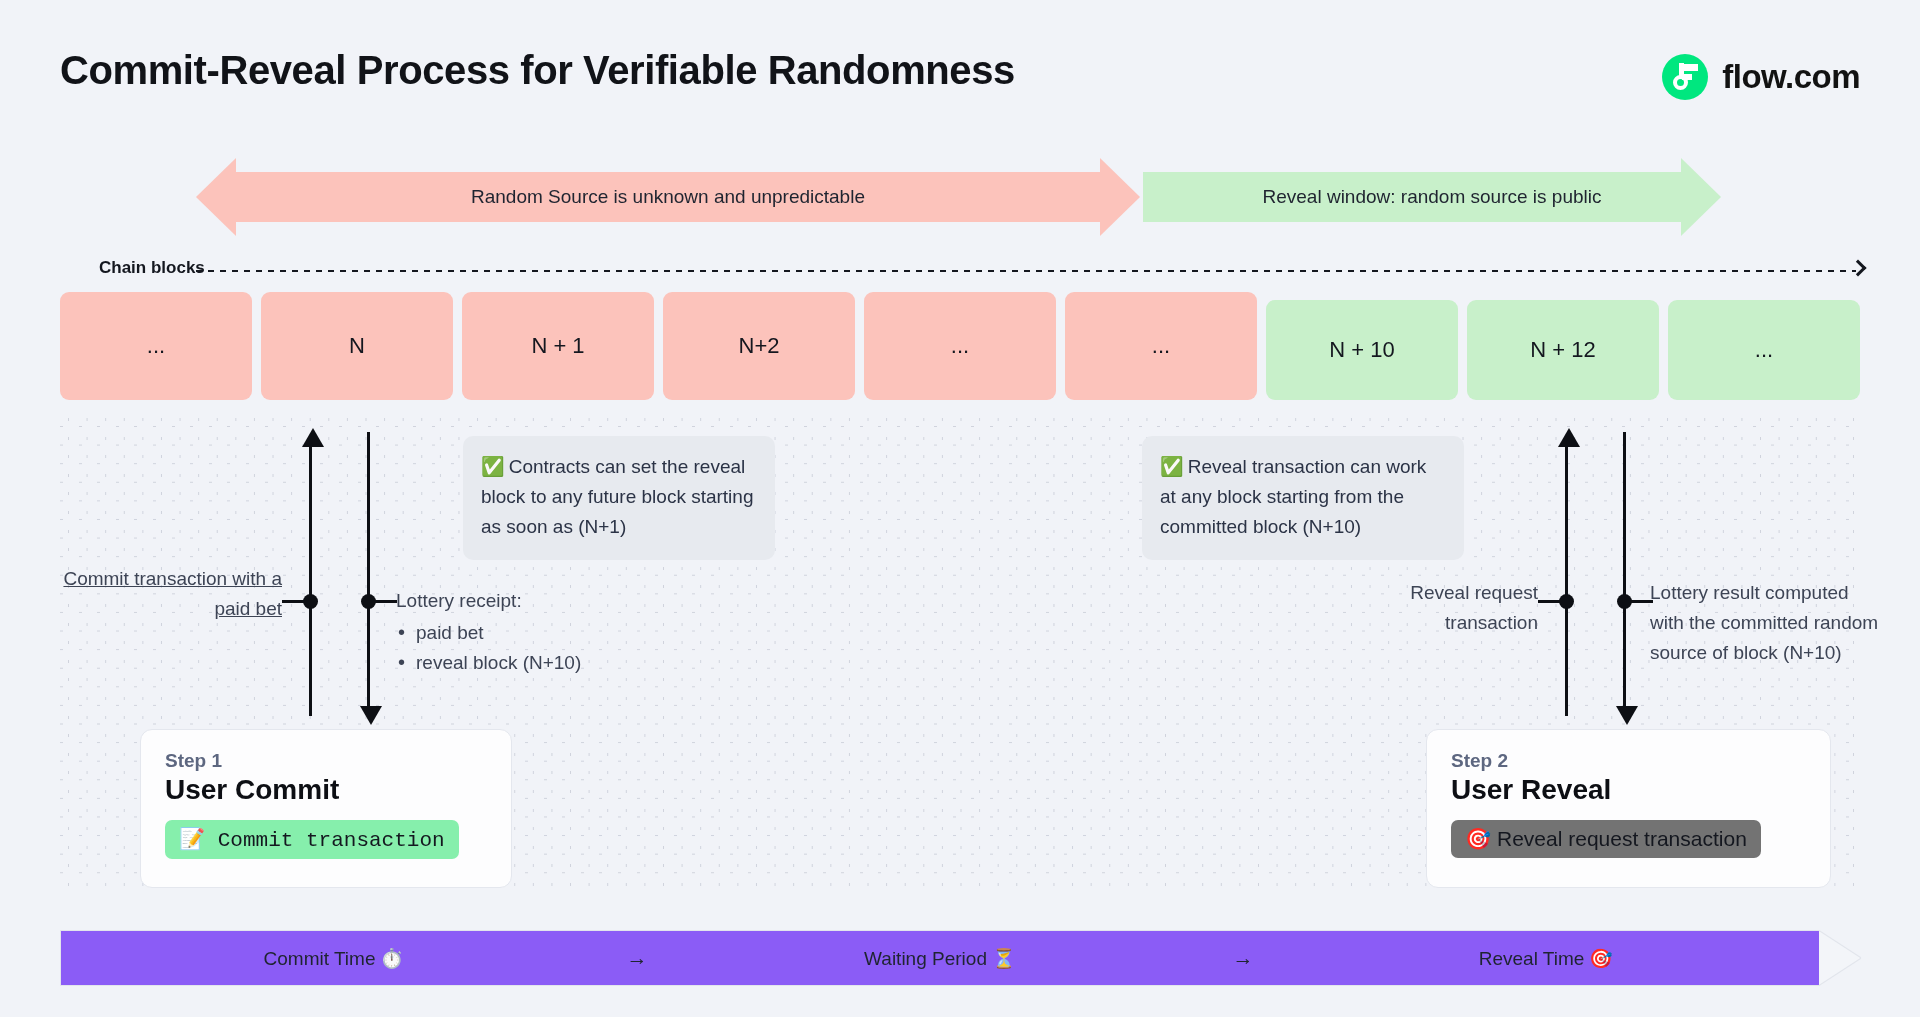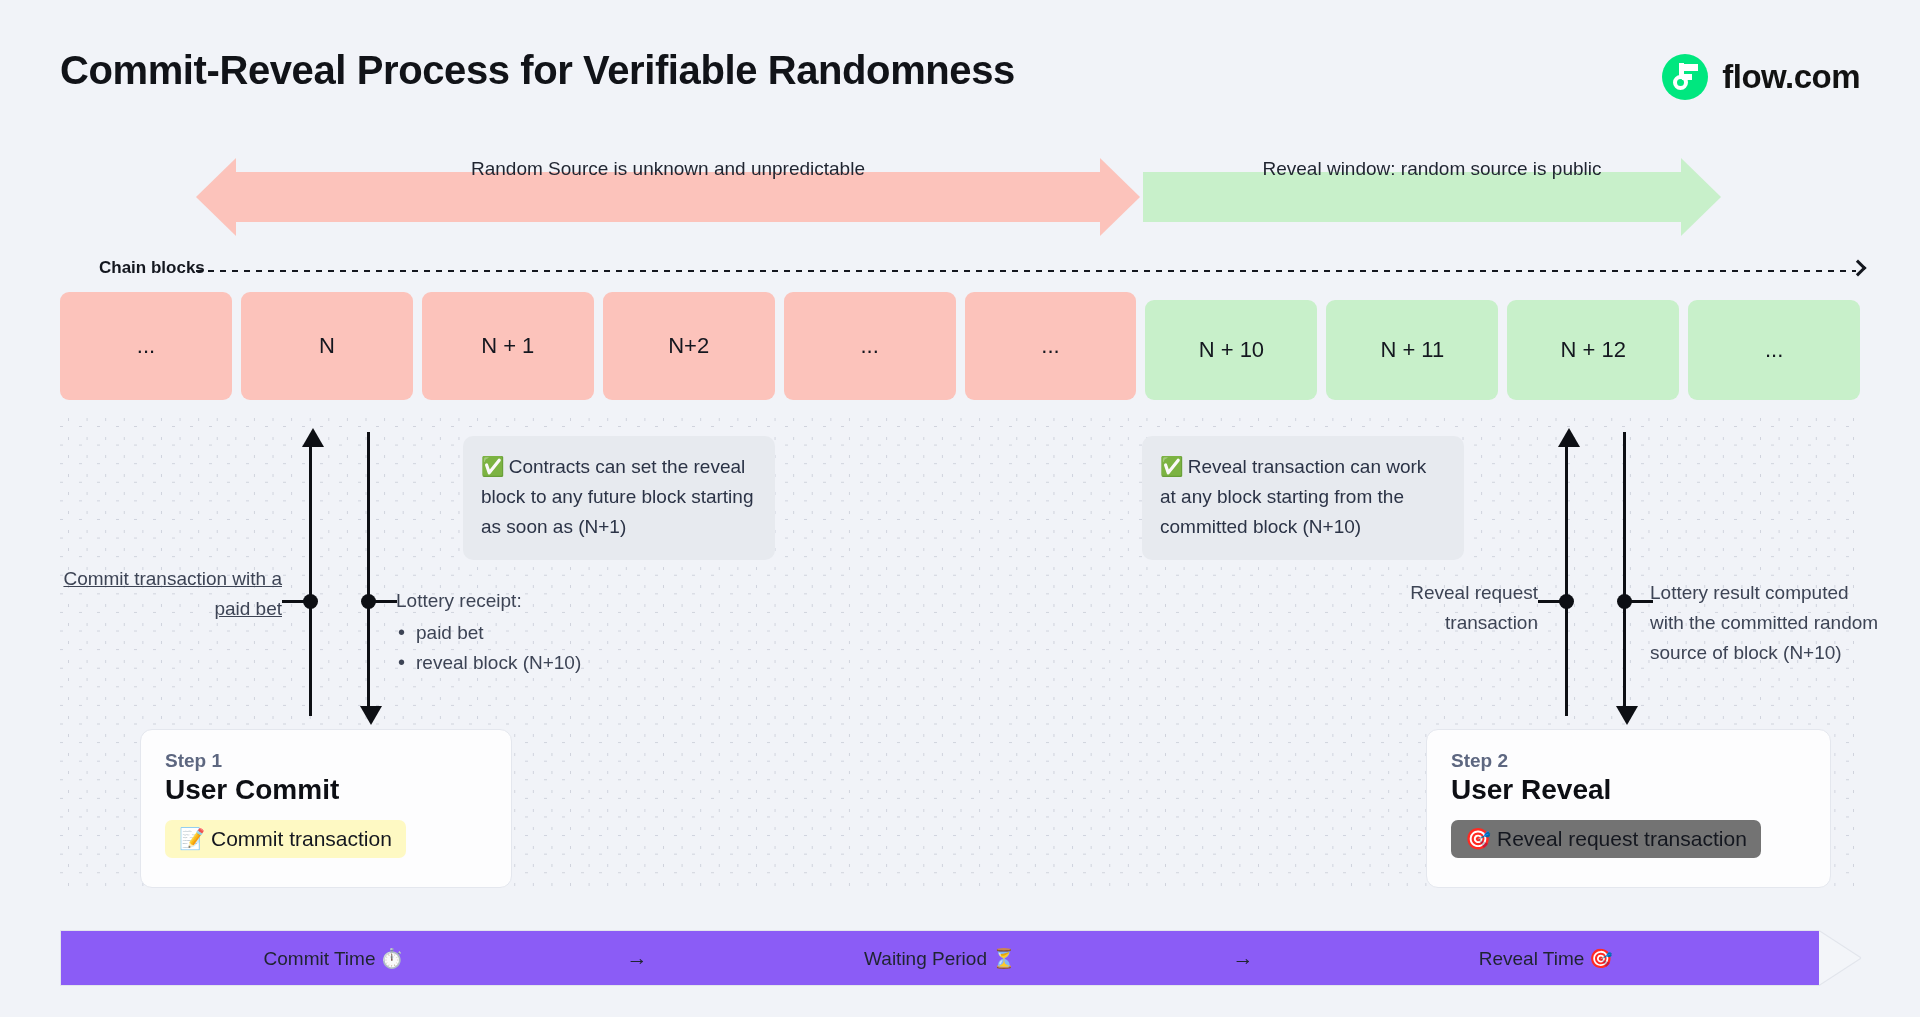--- a/index.html
+++ b/index.html
@@ -37,21 +37,21 @@
   }
   .brand-mark .stem {
     position: absolute; left: 17px; top: 9px; width: 5px; height: 16px; background: #fff;
   }
   .brand-text { font-size: 33px; font-weight: 700; color: #121212; letter-spacing: -0.5px; }
 
   
   .banner-row { position: absolute; left: 0; top: 158px; width: 1920px; height: 78px; }
   .banner {
     position: absolute; height: 78px;
-    display: flex; align-items: flex-start; justify-content: center;
+    display: flex; align-items: center; justify-content: center;
     font-size: 19px; color: #1f2430;
   }
   .banner span { position: relative; z-index: 2; }
   .banner .body { position: absolute; top: 14px; height: 50px; z-index: 1; }
   .banner .head { position: absolute; top: 0; width: 0; height: 0; z-index: 1; }
 
   .banner-left { left: 196px; width: 944px; }
   .banner-left .body { left: 38px; right: 38px; background: #fcc3bb; }
   .banner-left .head-l {
     left: 0; border-top: 39px solid transparent; border-bottom: 39px solid transparent;
@@ -152,21 +152,21 @@
   .step-card {
     position: absolute; background: #fdfdfe; border: 1px solid #e4e7ee;
     border-radius: 12px; padding: 20px 24px 26px 24px;
   }
   .step-kicker { font-size: 19px; font-weight: 700; color: #5d6780; margin-bottom: 2px; }
   .step-title { font-size: 28px; font-weight: 700; color: #0d0f14; margin-bottom: 14px; }
   .step-pill {
     display: inline-block; border-radius: 7px; padding: 7px 14px;
     font-size: 21px; color: #14171f; white-space: nowrap;
   }
-  .pill-pink { background: #fef9c3; }
+  .pill-pink { background: #86efac; font-family: Liberation Mono, monospace; }
   .pill-green { background: #737373; }
 
   
   .timeline {
     position: absolute; left: 60px; top: 930px; width: 1760px; height: 56px;
     border: 1px solid #e2e5ec; background: #8b5cf6;
     display: flex; align-items: center;
   }
   .timeline-cell {
     flex: 1 1 0; text-align: center; font-size: 19px; color: #1f2430; white-space: nowrap;
@@ -224,21 +224,20 @@
   <div class="chain-rail-head"></div>
 
   <div class="blocks" id="blocks">
       <div class="block pink">...</div>
       <div class="block pink">N</div>
       <div class="block pink">N + 1</div>
       <div class="block pink">N+2</div>
       <div class="block pink">...</div>
       <div class="block pink">...</div>
       <div class="block green">N + 10</div>
-      <div class="block green">N + 11</div>
       <div class="block green">N + 12</div>
       <div class="block green">...</div>
     </div>
 
   <div class="grid-panel"></div>
 
   <div class="vline" style="left:309px; top:436px; height:280px;"></div>
   <div class="arrowhead ah-up" style="left:302px; top:428px;"></div>
   <div class="dot" style="left:303px; top:594px;"></div>
   <div class="stub" style="left:282px; top:600px; width:24px;"></div>

